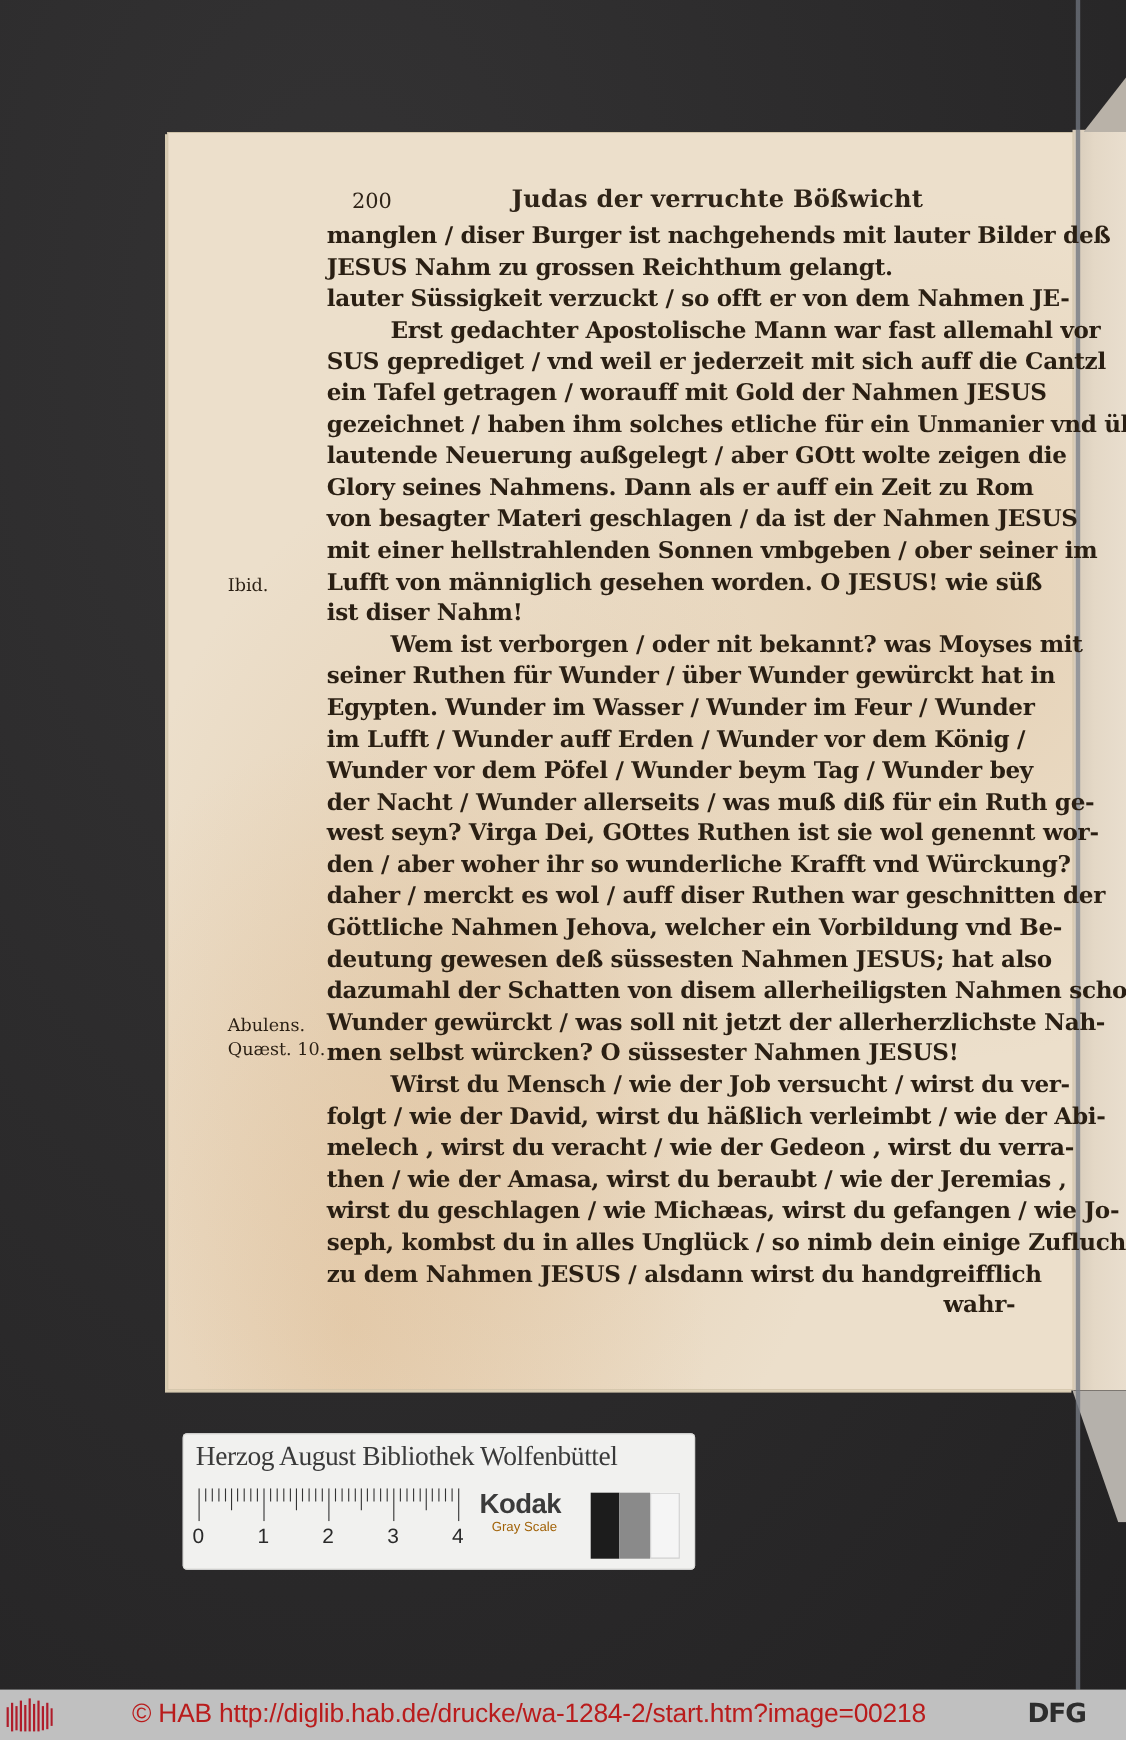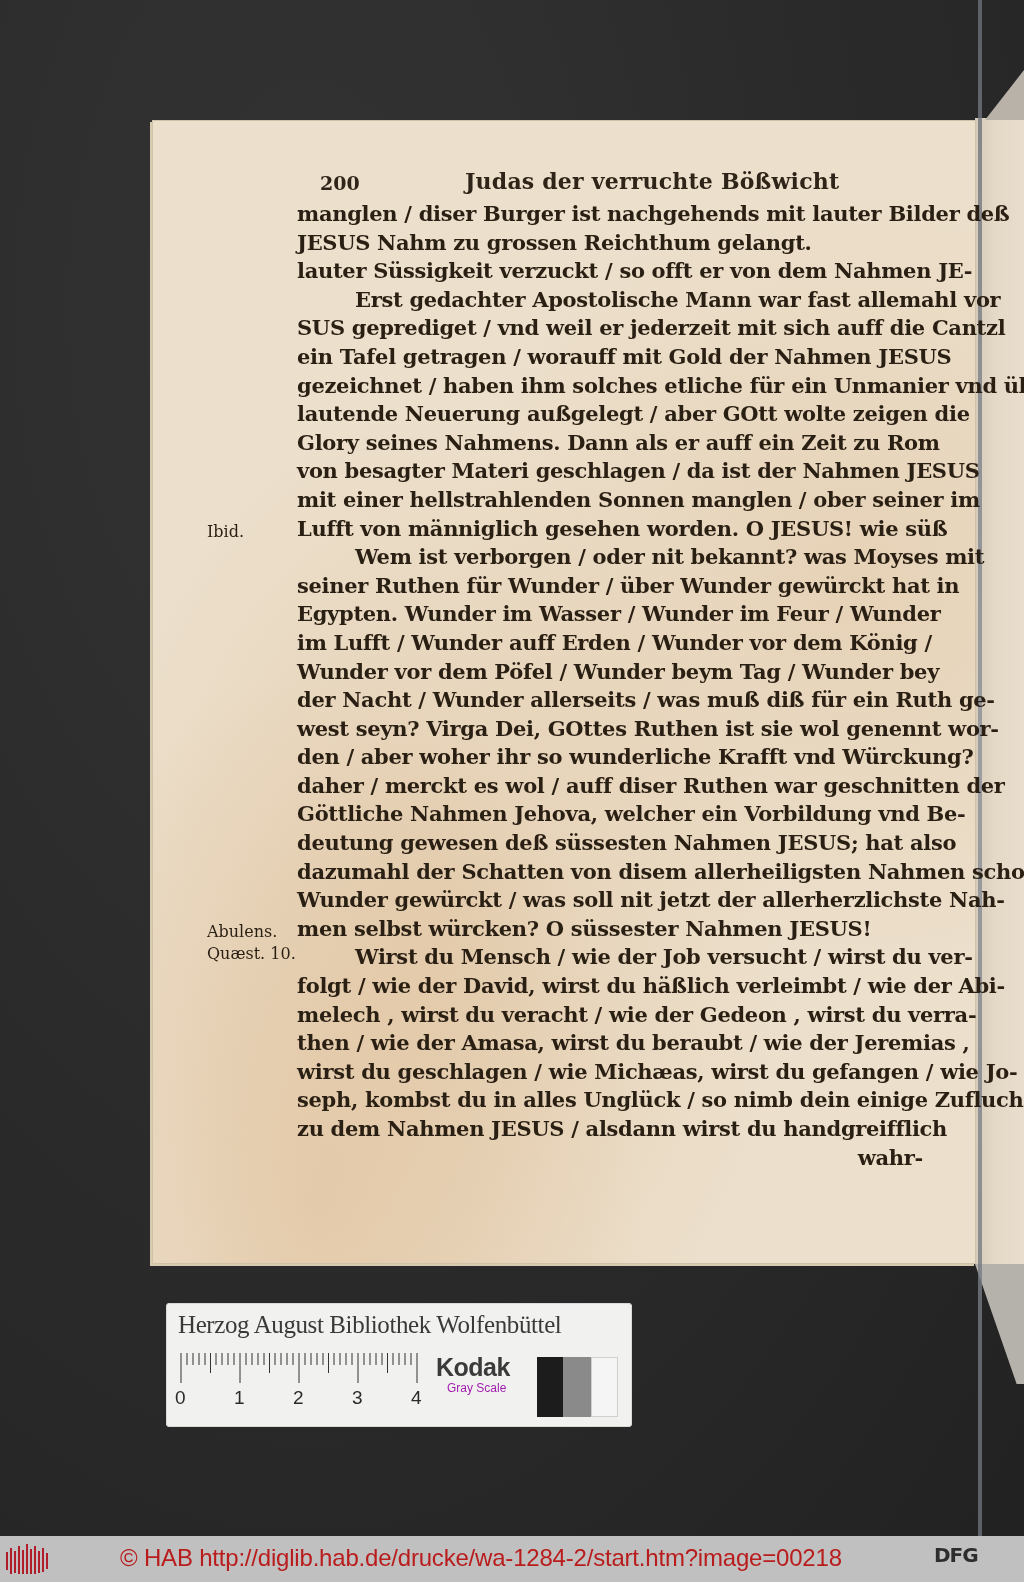--- a/index.html
+++ b/index.html
@@ -38,21 +38,21 @@
       radial-gradient(ellipse at 35% 70%, rgba(214,176,130,.35) 0%, rgba(214,176,130,0) 45%),
       radial-gradient(ellipse at 85% 40%, rgba(210,170,120,.25) 0%, rgba(210,170,120,0) 40%),
       radial-gradient(ellipse at 20% 95%, rgba(216,172,122,.35) 0%, rgba(216,172,122,0) 35%),
       #ecdfcb;
     box-shadow: 0 0 0 1px #cfc2a8 inset, -2px 2px 0 #d7cbb1;
   }
   .page-header {
     position: absolute; left: 320px; top: 168px; width: 600px; height: 30px;
     color: #2f2418; font-size: 22px;
   }
-  .page-number { position: absolute; left: 0; top: 4px; font-size: 19px; font-weight: bold; }
+  .page-number { position: absolute; left: 0; top: 4px; font-size: 19px; font-weight: normal; }
   .running-title { position: absolute; left: 145px; top: 0; font-size: 22px; font-weight: bold; letter-spacing: .2px; }
 
   .body-text {
     position: absolute; left: 297px; top: 200px; width: 626px;
     color: #2a1f13;
   }
   .line {
     display: block; height: 28.6px; line-height: 28.6px; white-space: nowrap;
     font-size: 21px; font-weight: bold;
     text-align: justify; text-align-last: justify;
@@ -89,41 +89,41 @@
     font-size: 19px; color: #2a2a2a;
   }
   .kodak-logo {
     position: absolute; left: 270px; top: 50px;
     font-family: "Liberation Sans", sans-serif; font-weight: bold;
     font-size: 25px; color: #3b3b3b; letter-spacing: -.5px;
   }
   .kodak-sub {
     position: absolute; left: 281px; top: 78px;
     font-family: "Liberation Sans", sans-serif;
-    font-size: 12px; color: #a21caf;
+    font-size: 12px; color: #a16207;
   }
   .gray-swatch { position: absolute; top: 54px; height: 60px; }
   .sw-black { left: 371px; width: 26px; background: #1c1c1c; }
   .sw-gray  { left: 397px; width: 28px; background: #8a8a8a; }
   .sw-white { left: 425px; width: 27px; background: #f5f5f5; box-shadow: 0 0 0 1px #d0d0d0 inset; }
 
   
   .footer {
     position: absolute; left: 0; top: 1536px; width: 1024px; height: 46px;
     background: #c0c0c0;
   }
   .hab-logo { position: absolute; left: 4px; top: 6px; width: 44px; height: 36px; }
   .footer-text {
     position: absolute; left: 120px; top: 8px;
     font-family: "Liberation Sans", sans-serif; font-size: 24px; color: #b91c1c;
     letter-spacing: -.2px;
   }
   .dfg-logo {
     position: absolute; left: 934px; top: 7px;
-    font-family: "DejaVu Sans", sans-serif; font-weight: bold; font-size: 20px;
+    font-family: "DejaVu Sans", sans-serif; font-weight: bold; font-size: 24px;
     color: #2d2d2d; letter-spacing: -1px;
   }
 </style>
 </head>
 <body>
 
 <div class="scan-bg"></div>
 <div class="adjacent-page"></div>
 <div class="right-wedge-top"></div>
 <div class="right-wedge-bottom"></div>
@@ -140,22 +140,23 @@
     <span class="line">manglen / diser Burger ist nachgehends mit lauter Bilder deß</span>
     <span class="line last">JESUS Nahm zu grossen Reichthum gelangt.</span>
     <span class="line">lauter Süssigkeit verzuckt / so offt er von dem Nahmen JE-</span>
     <span class="line indent">Erst gedachter Apostolische Mann war fast allemahl vor</span>
     <span class="line">SUS geprediget / vnd weil er jederzeit mit sich auff die Cantzl</span>
     <span class="line">ein Tafel getragen / worauff mit Gold der Nahmen JESUS</span>
     <span class="line">gezeichnet / haben ihm solches etliche für ein Unmanier vnd übel-</span>
     <span class="line">lautende Neuerung außgelegt / aber GOtt wolte zeigen die</span>
     <span class="line">Glory seines Nahmens. Dann als er auff ein Zeit zu Rom</span>
     <span class="line">von besagter Materi geschlagen / da ist der Nahmen JESUS</span>
-    <span class="line">mit einer hellstrahlenden Sonnen manglen / ober seiner im</span>
+    <span class="line">mit einer hellstrahlenden Sonnen vmbgeben / ober seiner im</span>
     <span class="line">Lufft von männiglich gesehen worden.   O JESUS! wie süß</span>
+    <span class="line last">ist diser Nahm!</span>
     <span class="line indent">Wem ist verborgen / oder nit bekannt? was Moyses mit</span>
     <span class="line">seiner Ruthen für Wunder / über Wunder gewürckt hat in</span>
     <span class="line">Egypten. Wunder im Wasser / Wunder im Feur / Wunder</span>
     <span class="line">im Lufft / Wunder auff Erden / Wunder vor dem König /</span>
     <span class="line">Wunder vor dem Pöfel / Wunder beym Tag / Wunder bey</span>
     <span class="line">der Nacht / Wunder allerseits / was muß diß für ein Ruth ge-</span>
     <span class="line">west seyn? Virga Dei, GOttes Ruthen ist sie wol genennt wor-</span>
     <span class="line">den / aber woher ihr so wunderliche Krafft vnd Würckung?</span>
     <span class="line">daher / merckt es wol / auff diser Ruthen war geschnitten der</span>
     <span class="line">Göttliche Nahmen Jehova, welcher ein Vorbildung vnd Be-</span>

